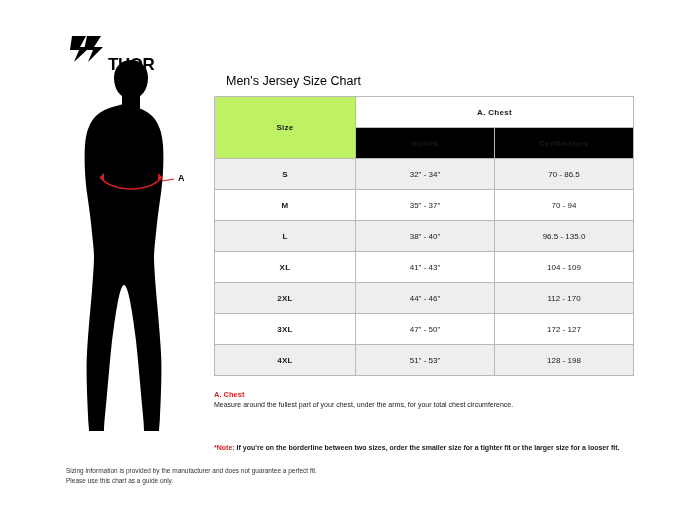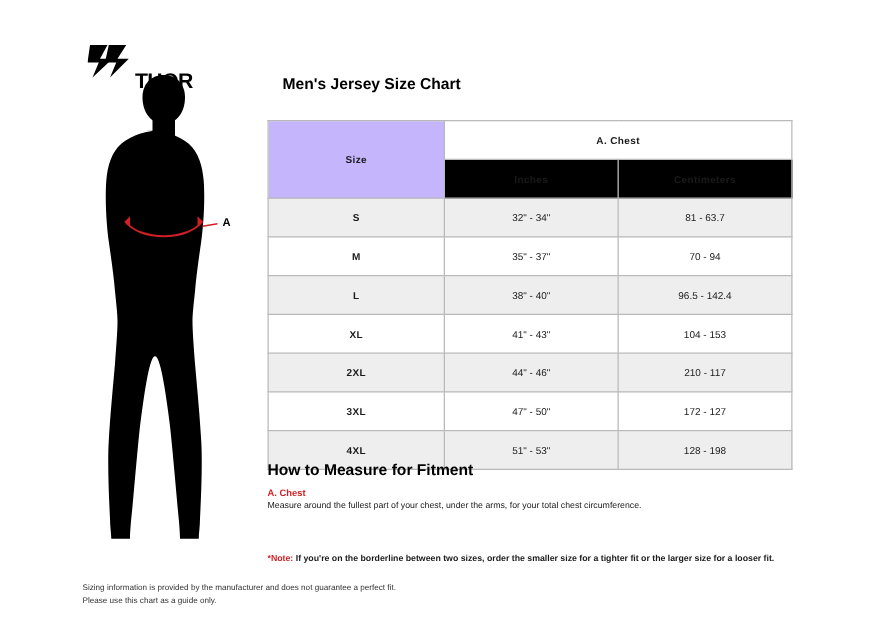--- a/index.html
+++ b/index.html
@@ -62,23 +62,23 @@
     top: 173px;
     font-size: 9px;
     font-weight: bold;
     color: #000;
   }
 
   
   .chart-title {
     position: absolute;
     left: 214px;
-    top: 60px;
+    top: 74px;
     font-size: 12.5px;
-    font-weight: bold;
+    font-weight: normal;
     padding-left: 12px;
   }
 
   
   .size-table {
     position: absolute;
     left: 214px;
     top: 96px;
     width: 420px;
     border-collapse: collapse;
@@ -89,21 +89,21 @@
     border: 1px solid #b9b9b9;
     text-align: center;
     font-size: 8px;
     color: #1a1a1a;
     padding: 0;
     height: 30px;
     vertical-align: middle;
   }
   .hdr-size {
     width: 140px;
-    background: #c4b5fd;
+    background: #bef264;
     font-size: 8.5px;
     font-weight: bold;
     letter-spacing: 0.3px;
   }
   .hdr-chest {
     background: #ffffff;
     font-size: 8.5px;
     font-weight: bold;
     letter-spacing: 0.3px;
     height: 26px;
@@ -218,56 +218,55 @@
       </tr>
       <tr>
         <th class="hdr-unit">Inches</th>
         <th class="hdr-unit">Centimeters</th>
       </tr>
     </thead>
     <tbody>
       <tr class="row-alt">
         <td class="cell-size">S</td>
         <td>32" - 34"</td>
-        <td>81 - 63.7</td>
+        <td>70 - 86.5</td>
       </tr>
       <tr class="row-plain">
         <td class="cell-size">M</td>
         <td>35" - 37"</td>
         <td>70 - 94</td>
       </tr>
       <tr class="row-alt">
         <td class="cell-size">L</td>
         <td>38" - 40"</td>
-        <td>96.5 - 142.4</td>
+        <td>96.5 - 135.0</td>
       </tr>
       <tr class="row-plain">
         <td class="cell-size">XL</td>
         <td>41" - 43"</td>
-        <td>104 - 153</td>
+        <td>104 - 109</td>
       </tr>
       <tr class="row-alt">
         <td class="cell-size">2XL</td>
         <td>44" - 46"</td>
-        <td>210 - 117</td>
+        <td>112 - 170</td>
       </tr>
       <tr class="row-plain">
         <td class="cell-size">3XL</td>
         <td>47" - 50"</td>
         <td>172 - 127</td>
       </tr>
       <tr class="row-alt">
         <td class="cell-size">4XL</td>
         <td>51" - 53"</td>
         <td>128 - 198</td>
       </tr>
     </tbody>
   </table>
 
-  <div class="how-title">How to Measure for Fitment</div>
   <div class="how-sub">A. Chest</div>
   <div class="how-body">Measure around the fullest part of your chest, under the arms, for your total chest circumference.</div>
 
   <div class="note">
     <span class="note-lead">*Note:</span>
     <span>If you're on the borderline between two sizes, order the smaller size for a tighter fit or the larger size for a looser fit.</span>
   </div>
 
   <div class="disclaimer">
     <div>Sizing information is provided by the manufacturer and does not guarantee a perfect fit.</div>

